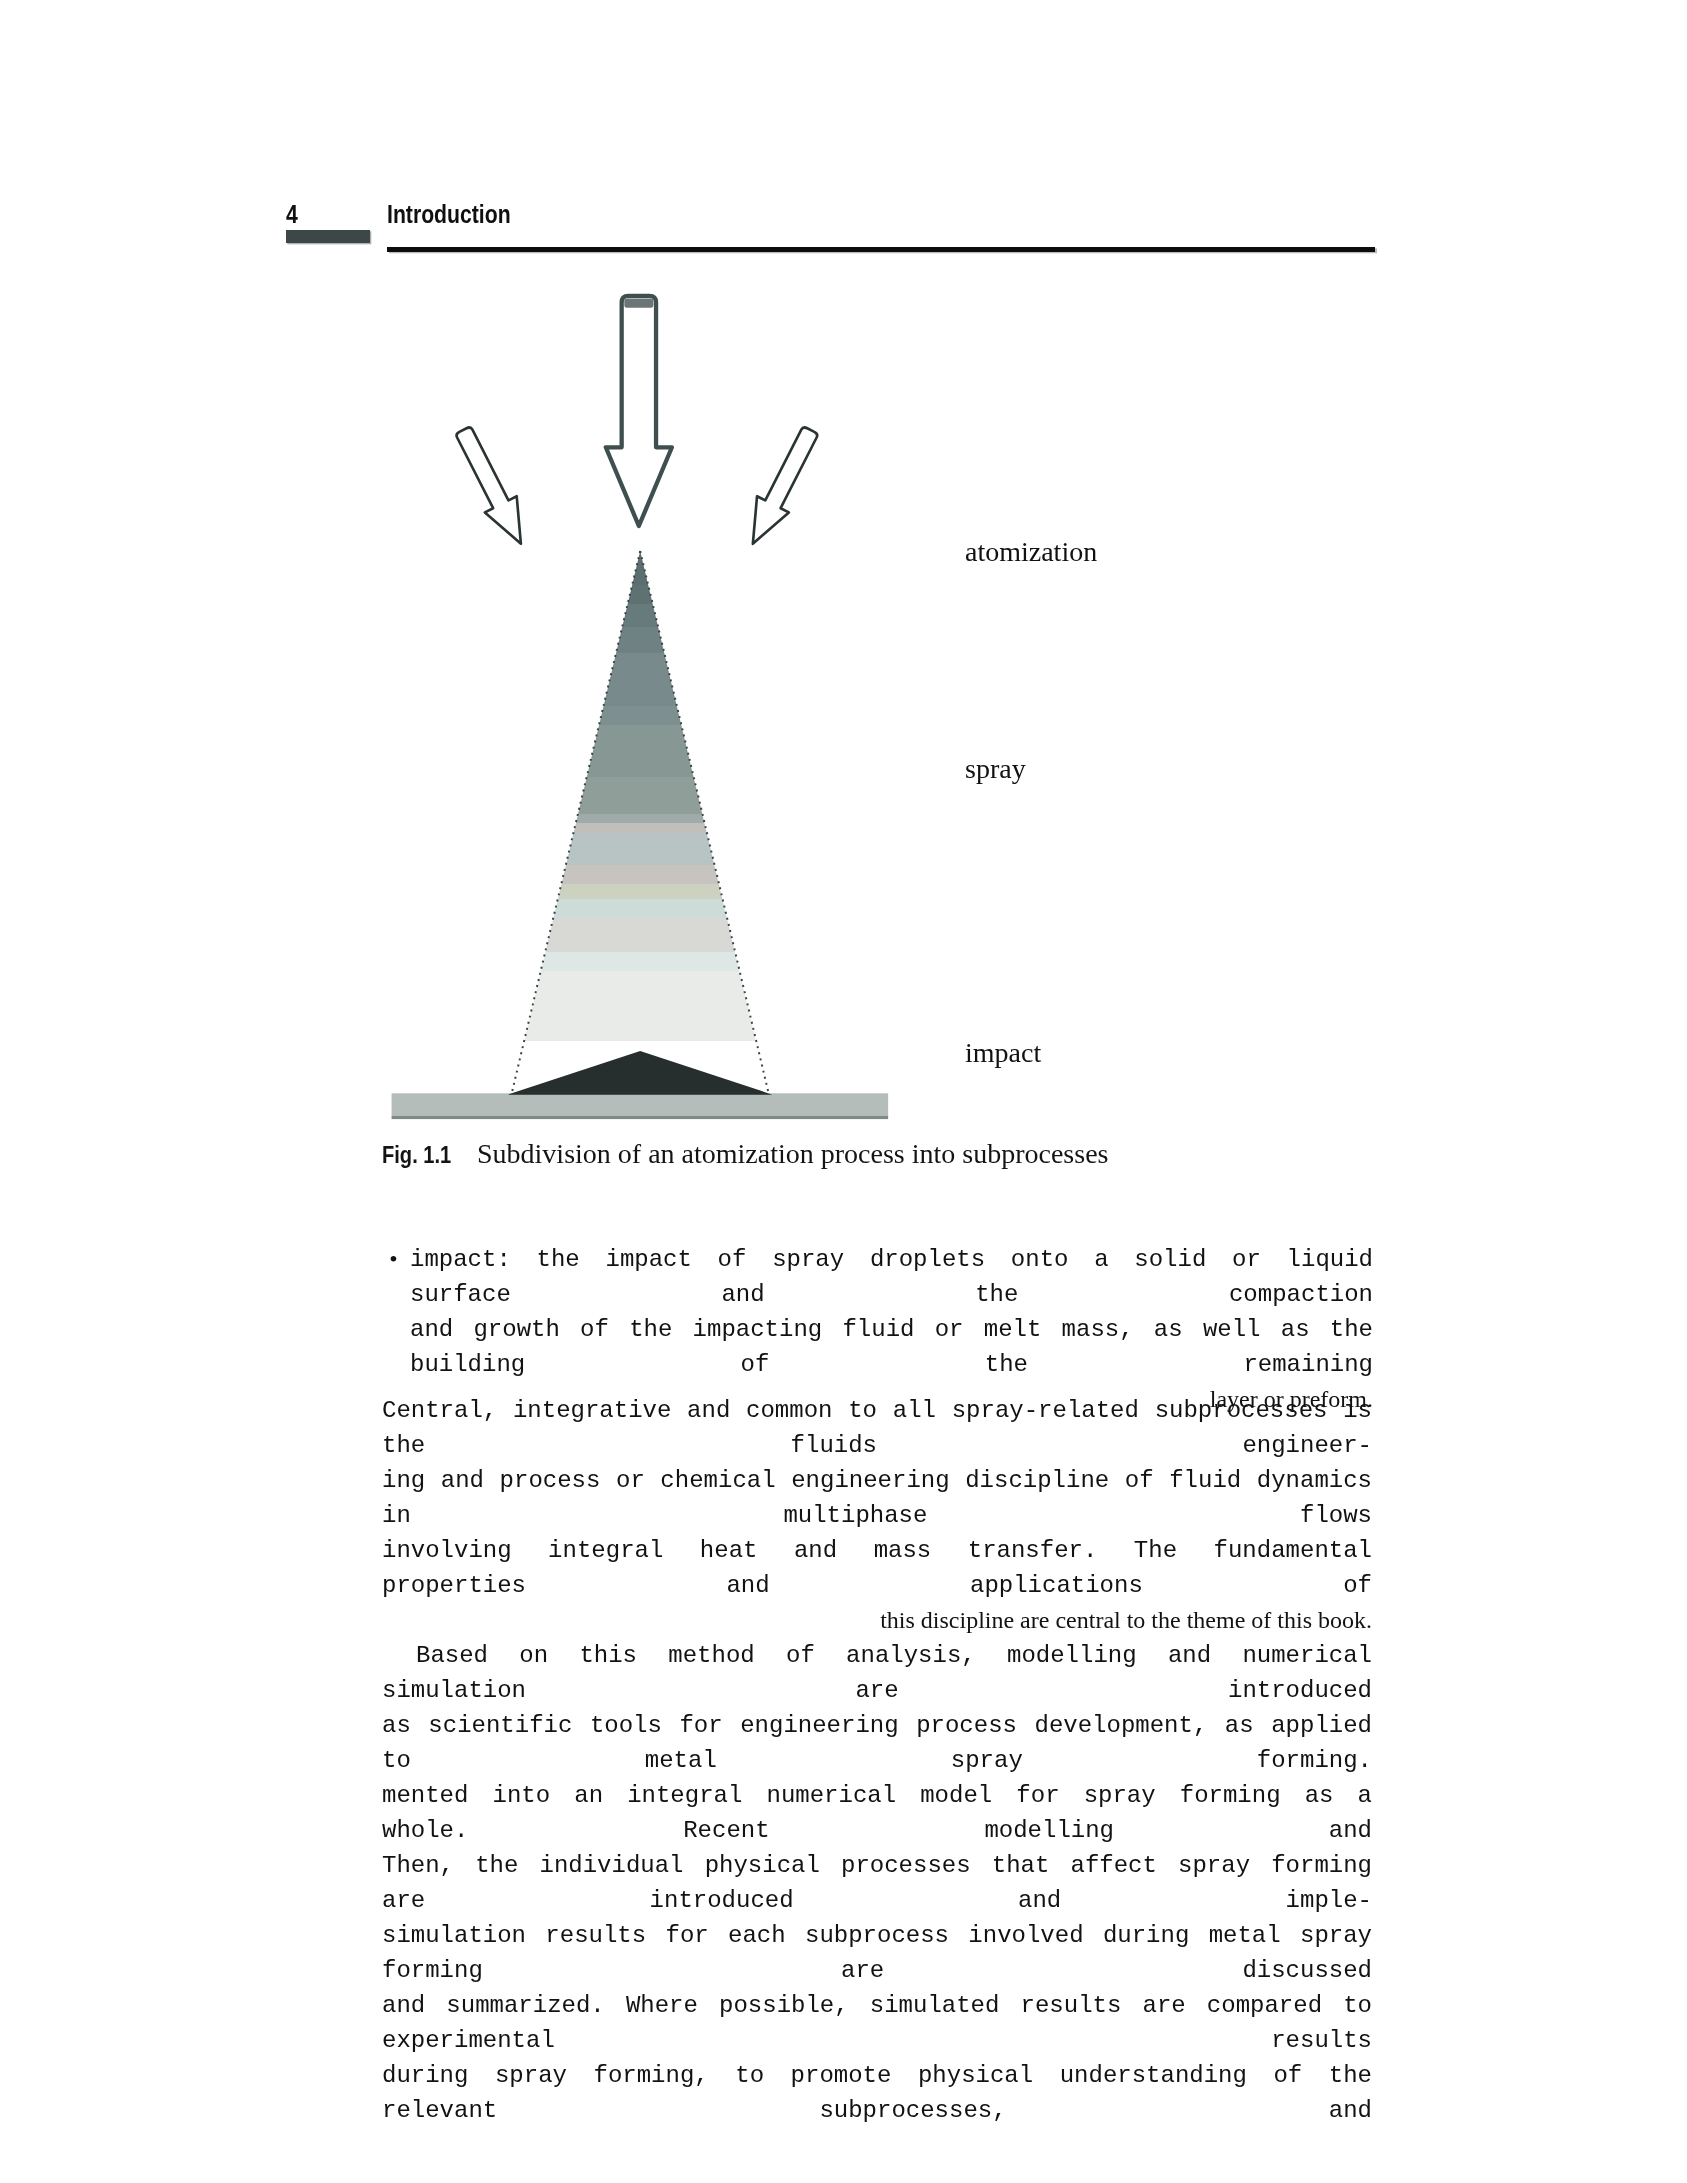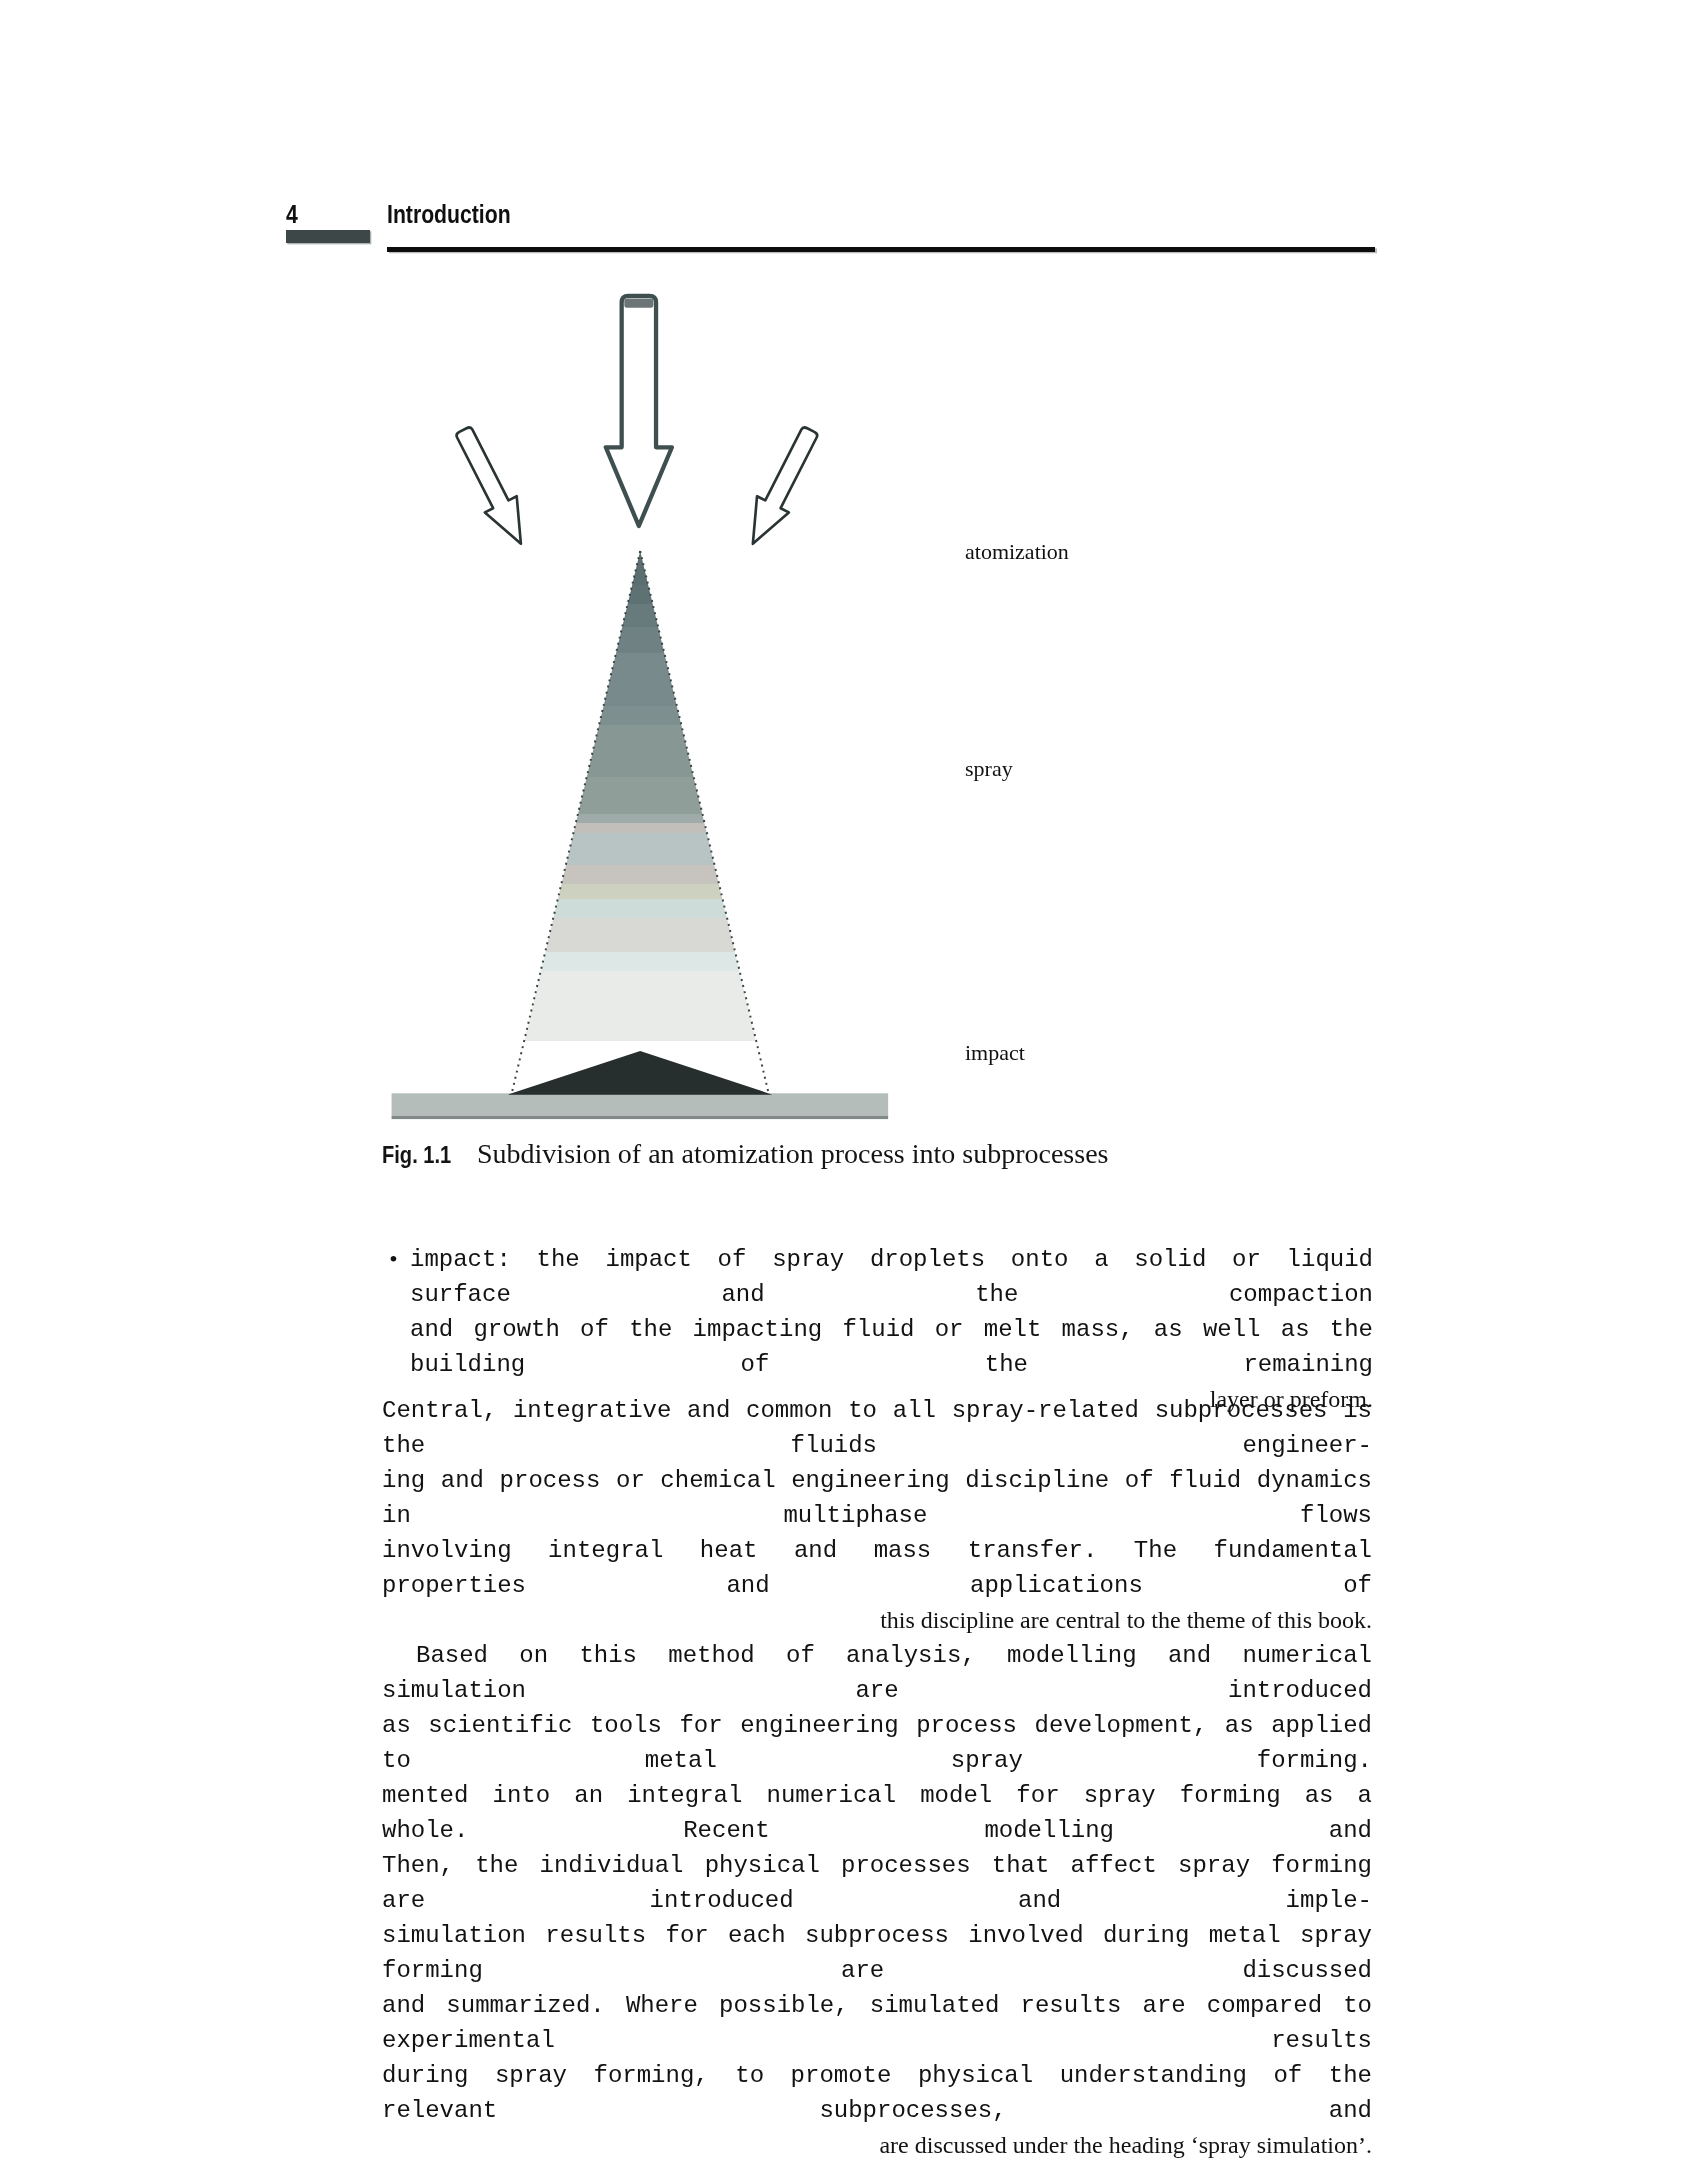--- a/index.html
+++ b/index.html
@@ -9,21 +9,21 @@
   }
   .abs{position:absolute;}
   
   .hdr-bold{
     font-family:"Liberation Sans", sans-serif;font-weight:bold;font-size:26.5px;line-height:29px;
     color:#101010;display:inline-block;transform:scaleX(0.8);transform-origin:left center;white-space:nowrap;
   }
   .chapter-rect{left:286px;top:230px;width:84px;height:12.6px;background:#3d4747;box-shadow:1.3px 1.3px 0 #aab1b1;}
   .header-rule{left:387px;top:247px;width:988px;height:4.6px;background:#0d0d0d;box-shadow:2px 1.3px 0 #bcbcbc;}
   
-  .fig-label{font-size:22px;line-height:26.5px;color:#111;white-space:nowrap;}
+  .fig-label{font-size:28px;line-height:26.5px;color:#111;white-space:nowrap;}
   
   .caption{left:382px;top:1139px;line-height:30px;white-space:nowrap;}
   .caption .tag{font-family:"Liberation Sans", sans-serif;font-weight:bold;font-size:24.5px;
     display:inline-block;transform:scaleX(0.82);transform-origin:left bottom;}
   .caption .txt{font-size:28px;margin-left:10.6px;}
   
   .bodyblock{width:990px;font-size:24px;line-height:35px;color:#121212;}
   .jl{text-align:justify;text-align-last:justify;white-space:normal;font-family:Liberation Mono, monospace;}
   .ll{text-align:right;}
   .indent1{text-indent:34px;}
@@ -122,16 +122,15 @@
     <div class="ll">this discipline are central to the theme of this book.</div>
   </div>
   <div>
     <div class="jl indent1">Based on this method of analysis, modelling and numerical simulation are introduced</div>
     <div class="jl">as scientific tools for engineering process development, as applied to metal spray forming.</div>
     <div class="jl">mented into an integral numerical model for spray forming as a whole. Recent modelling and</div>
     <div class="jl">Then, the individual physical processes that affect spray forming are introduced and imple-</div>
     <div class="jl">simulation results for each subprocess involved during metal spray forming are discussed</div>
     <div class="jl">and summarized. Where possible, simulated results are compared to experimental results</div>
     <div class="jl">during spray forming, to promote physical understanding of the relevant subprocesses, and</div>
-    <div class="ll">are discussed under the heading ‘spray simulation’.</div>
   </div>
 </div>
 
 
 </body></html>

